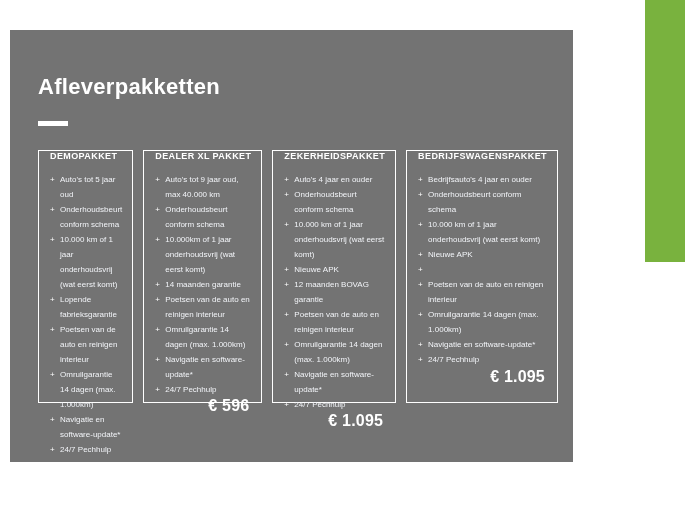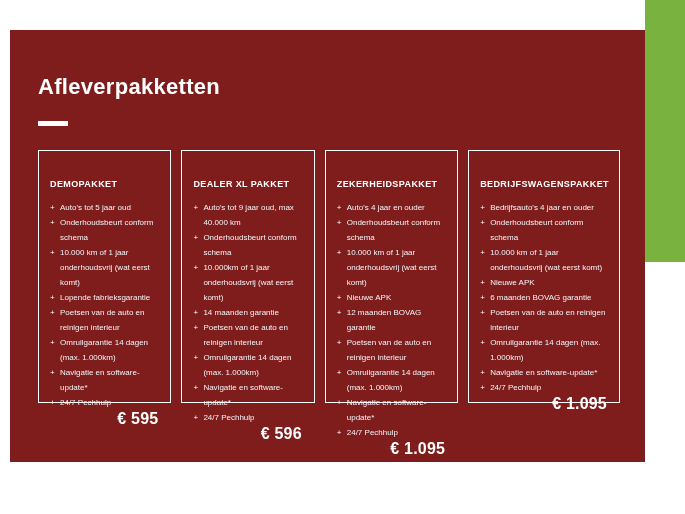--- a/index.html
+++ b/index.html
@@ -12,22 +12,22 @@
   }
   .green-stripe {
     position: absolute;
     left: 645px; top: 0;
     width: 40px; height: 262px;
     background: #79b23e;
   }
   .panel {
     position: absolute;
     left: 10px; top: 30px;
-    width: 635px; height: 432px;
-    background: #7f1d1d;
+    width: 563px; height: 432px;
+    background: #737373;
     color: #ffffff;
     padding: 44px 25px 0 28px;
   }
   .page-title {
     font-size: 22px;
     font-weight: bold;
     letter-spacing: 0.3px;
   }
   .title-dash {
     width: 30px; height: 5px;
@@ -36,21 +36,21 @@
   }
   .cards {
     display: flex;
     gap: 10px;
     margin-top: 24px;
   }
   .card {
     flex: 1 1 0;
     height: 253px;
     border: 1px solid #ffffff;
-    padding: 28px 10px 10px 11px;
+    padding: 0 10px 10px 11px;
     display: flex;
     flex-direction: column;
     background: transparent;
   }
   .card-title {
     font-size: 9px;
     font-weight: bold;
     letter-spacing: 0.4px;
     margin-bottom: 11px;
     white-space: nowrap;
@@ -123,21 +123,20 @@
           </li>
           <li>
             <span class="plus">+</span>
             <span>Navigatie en software-update*</span>
           </li>
           <li>
             <span class="plus">+</span>
             <span>24/7 Pechhulp</span>
           </li>
         </ul>
-    <div class="price">€ 595</div>
   </div>
 
   <div class="card">
     <div class="card-title">DEALER XL PAKKET</div>
     <ul class="features">
           <li>
             <span class="plus">+</span>
             <span>Auto's tot 9 jaar oud, max 40.000 km</span>
           </li>
           <li>
@@ -229,21 +228,20 @@
           <li>
             <span class="plus">+</span>
             <span>10.000 km of 1 jaar onderhoudsvrij (wat eerst komt)</span>
           </li>
           <li>
             <span class="plus">+</span>
             <span>Nieuwe APK</span>
           </li>
           <li>
             <span class="plus">+</span>
-            <span>6 maanden BOVAG garantie</span>
           </li>
           <li>
             <span class="plus">+</span>
             <span>Poetsen van de auto en reinigen interieur</span>
           </li>
           <li>
             <span class="plus">+</span>
             <span>Omruilgarantie 14 dagen (max. 1.000km)</span>
           </li>
           <li>

